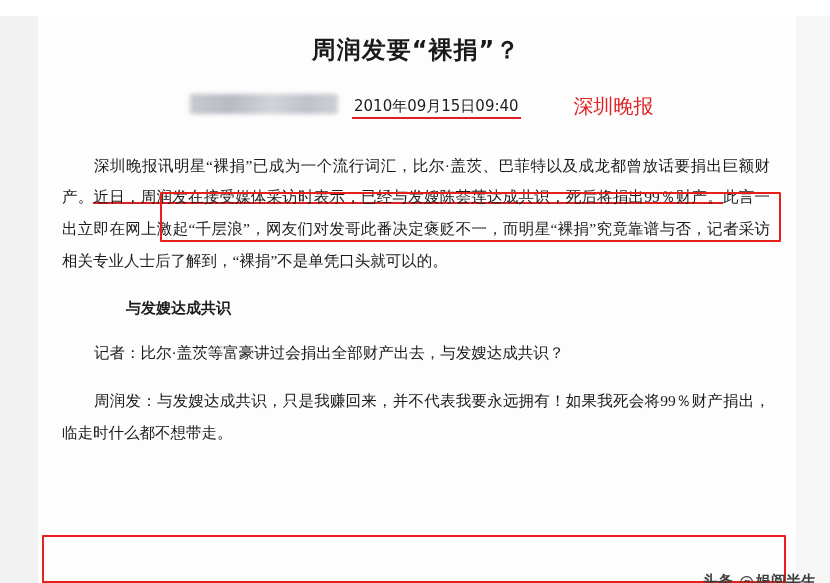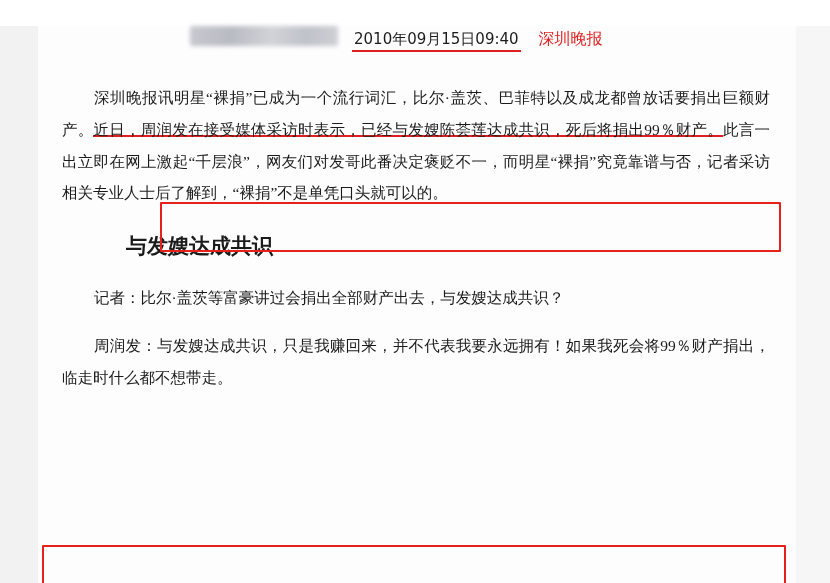--- a/index.html
+++ b/index.html
@@ -50,20 +50,21 @@
     padding-top: 18px;
     line-height: 1.4;
   }
   .byline {
     position: relative;
     margin-top: 26px;
     height: 26px;
     display: flex;
     align-items: center;
     padding-left: 130px;
+    gap: 35px;
   }
   .blur-author {
     position: absolute;
     left: 128px;
     top: 0px;
     width: 148px;
     height: 20px;
     background: linear-gradient(100deg,#c8c9cf 0%, #b9bbc3 28%, #d2d3d8 55%, #c0c2ca 78%, #cfd0d5 100%);
     filter: blur(2.2px);
     border-radius: 2px;
@@ -78,41 +79,41 @@
   .date::after {
     content: "";
     position: absolute;
     left: -2px;
     right: -2px;
     bottom: -3px;
     height: 2px;
     background: #e02020;
   }
   .source {
-    font-size: 16px;
+    font-size: 20px;
     color: #e02020;
     margin-left: 20px;
     white-space: nowrap;
   }
   .body {
     margin-top: 30px;
     font-size: 15.5px;
     line-height: 2.05;
     color: #1b1b1b;
     text-align: justify;
   }
   .para {
     margin: 0 0 16px 0;
     text-indent: 0;
   }
   .p-indent { text-indent: 32px; font-family: Liberation Serif, serif; }
   .sub {
     margin: 0 0 14px 0;
     text-indent: 32px;
-    font-size: 21px;
+    font-size: 15px;
     color: #1b1b1b;
   }
   .sub-bold {
     font-weight: bold;
     position: relative;
     display: inline-block;
   }
   .sub-bold.underline::after {
     content: "";
     position: absolute;
@@ -170,20 +171,21 @@
     z-index: 6;
   }
 </style>
 </head>
 <body>
 
 <div class="page">
 
   <div class="content">
 
+    <h1 class="headline">周润发要“裸捐”？</h1>
 
     <div class="byline">
       <span class="blur-author"></span>
       <span class="date">2010年09月15日09:40</span>
       <span class="source">深圳晚报</span>
     </div>
 
     <div class="body">
 
       <p class="para p-indent">

